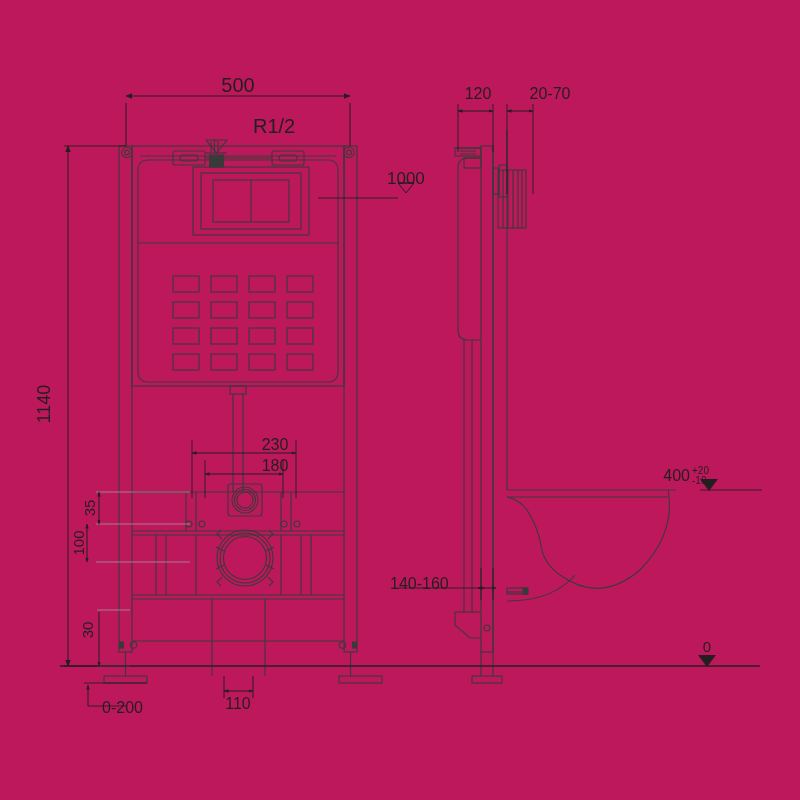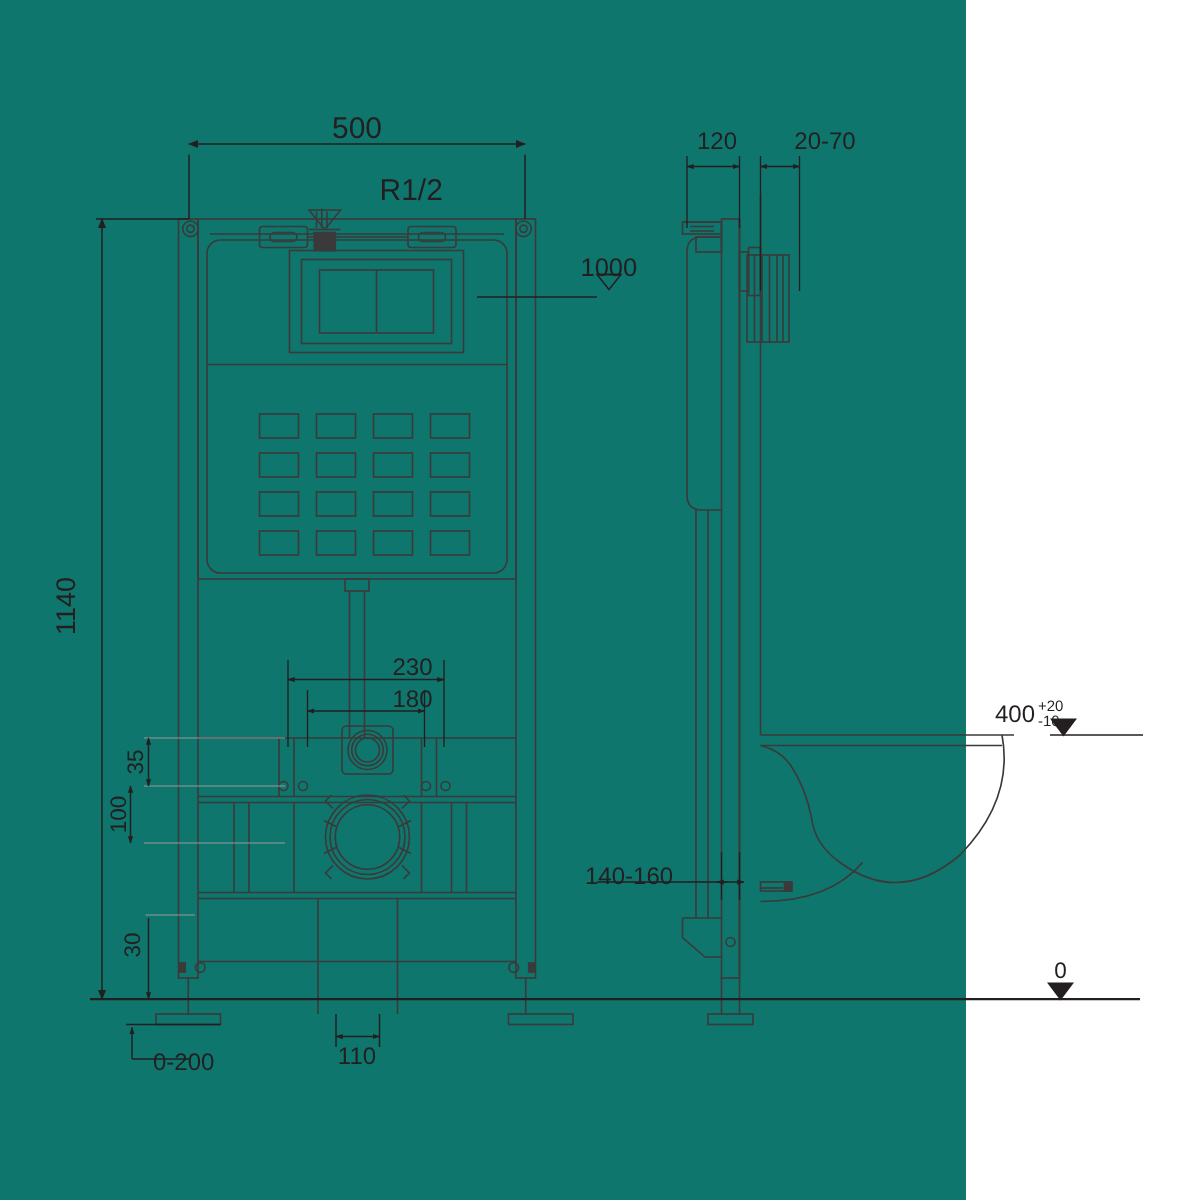--- a/index.html
+++ b/index.html
@@ -1,17 +1,17 @@
 <!DOCTYPE html>
 <html><head>
 <meta charset="utf-8">
 <style>
   html,body{margin:0;padding:0;background:#ffffff;}
   body{width:800px;height:800px;font-family:"Liberation Sans",sans-serif;overflow:hidden;}
-  #stage{position:relative;width:644px;height:800px;background:#0f766e;}
+  #stage{position:relative;width:800px;height:800px;background:#be185d;}
   svg{display:block;}
   .lbl{font-family:"Liberation Sans",sans-serif;fill:#231f20;}
 </style>
 </head>
 <body>
 
 <div id="stage">
 <svg width="800" height="800" viewBox="0 0 800 800">
 
   <defs>

